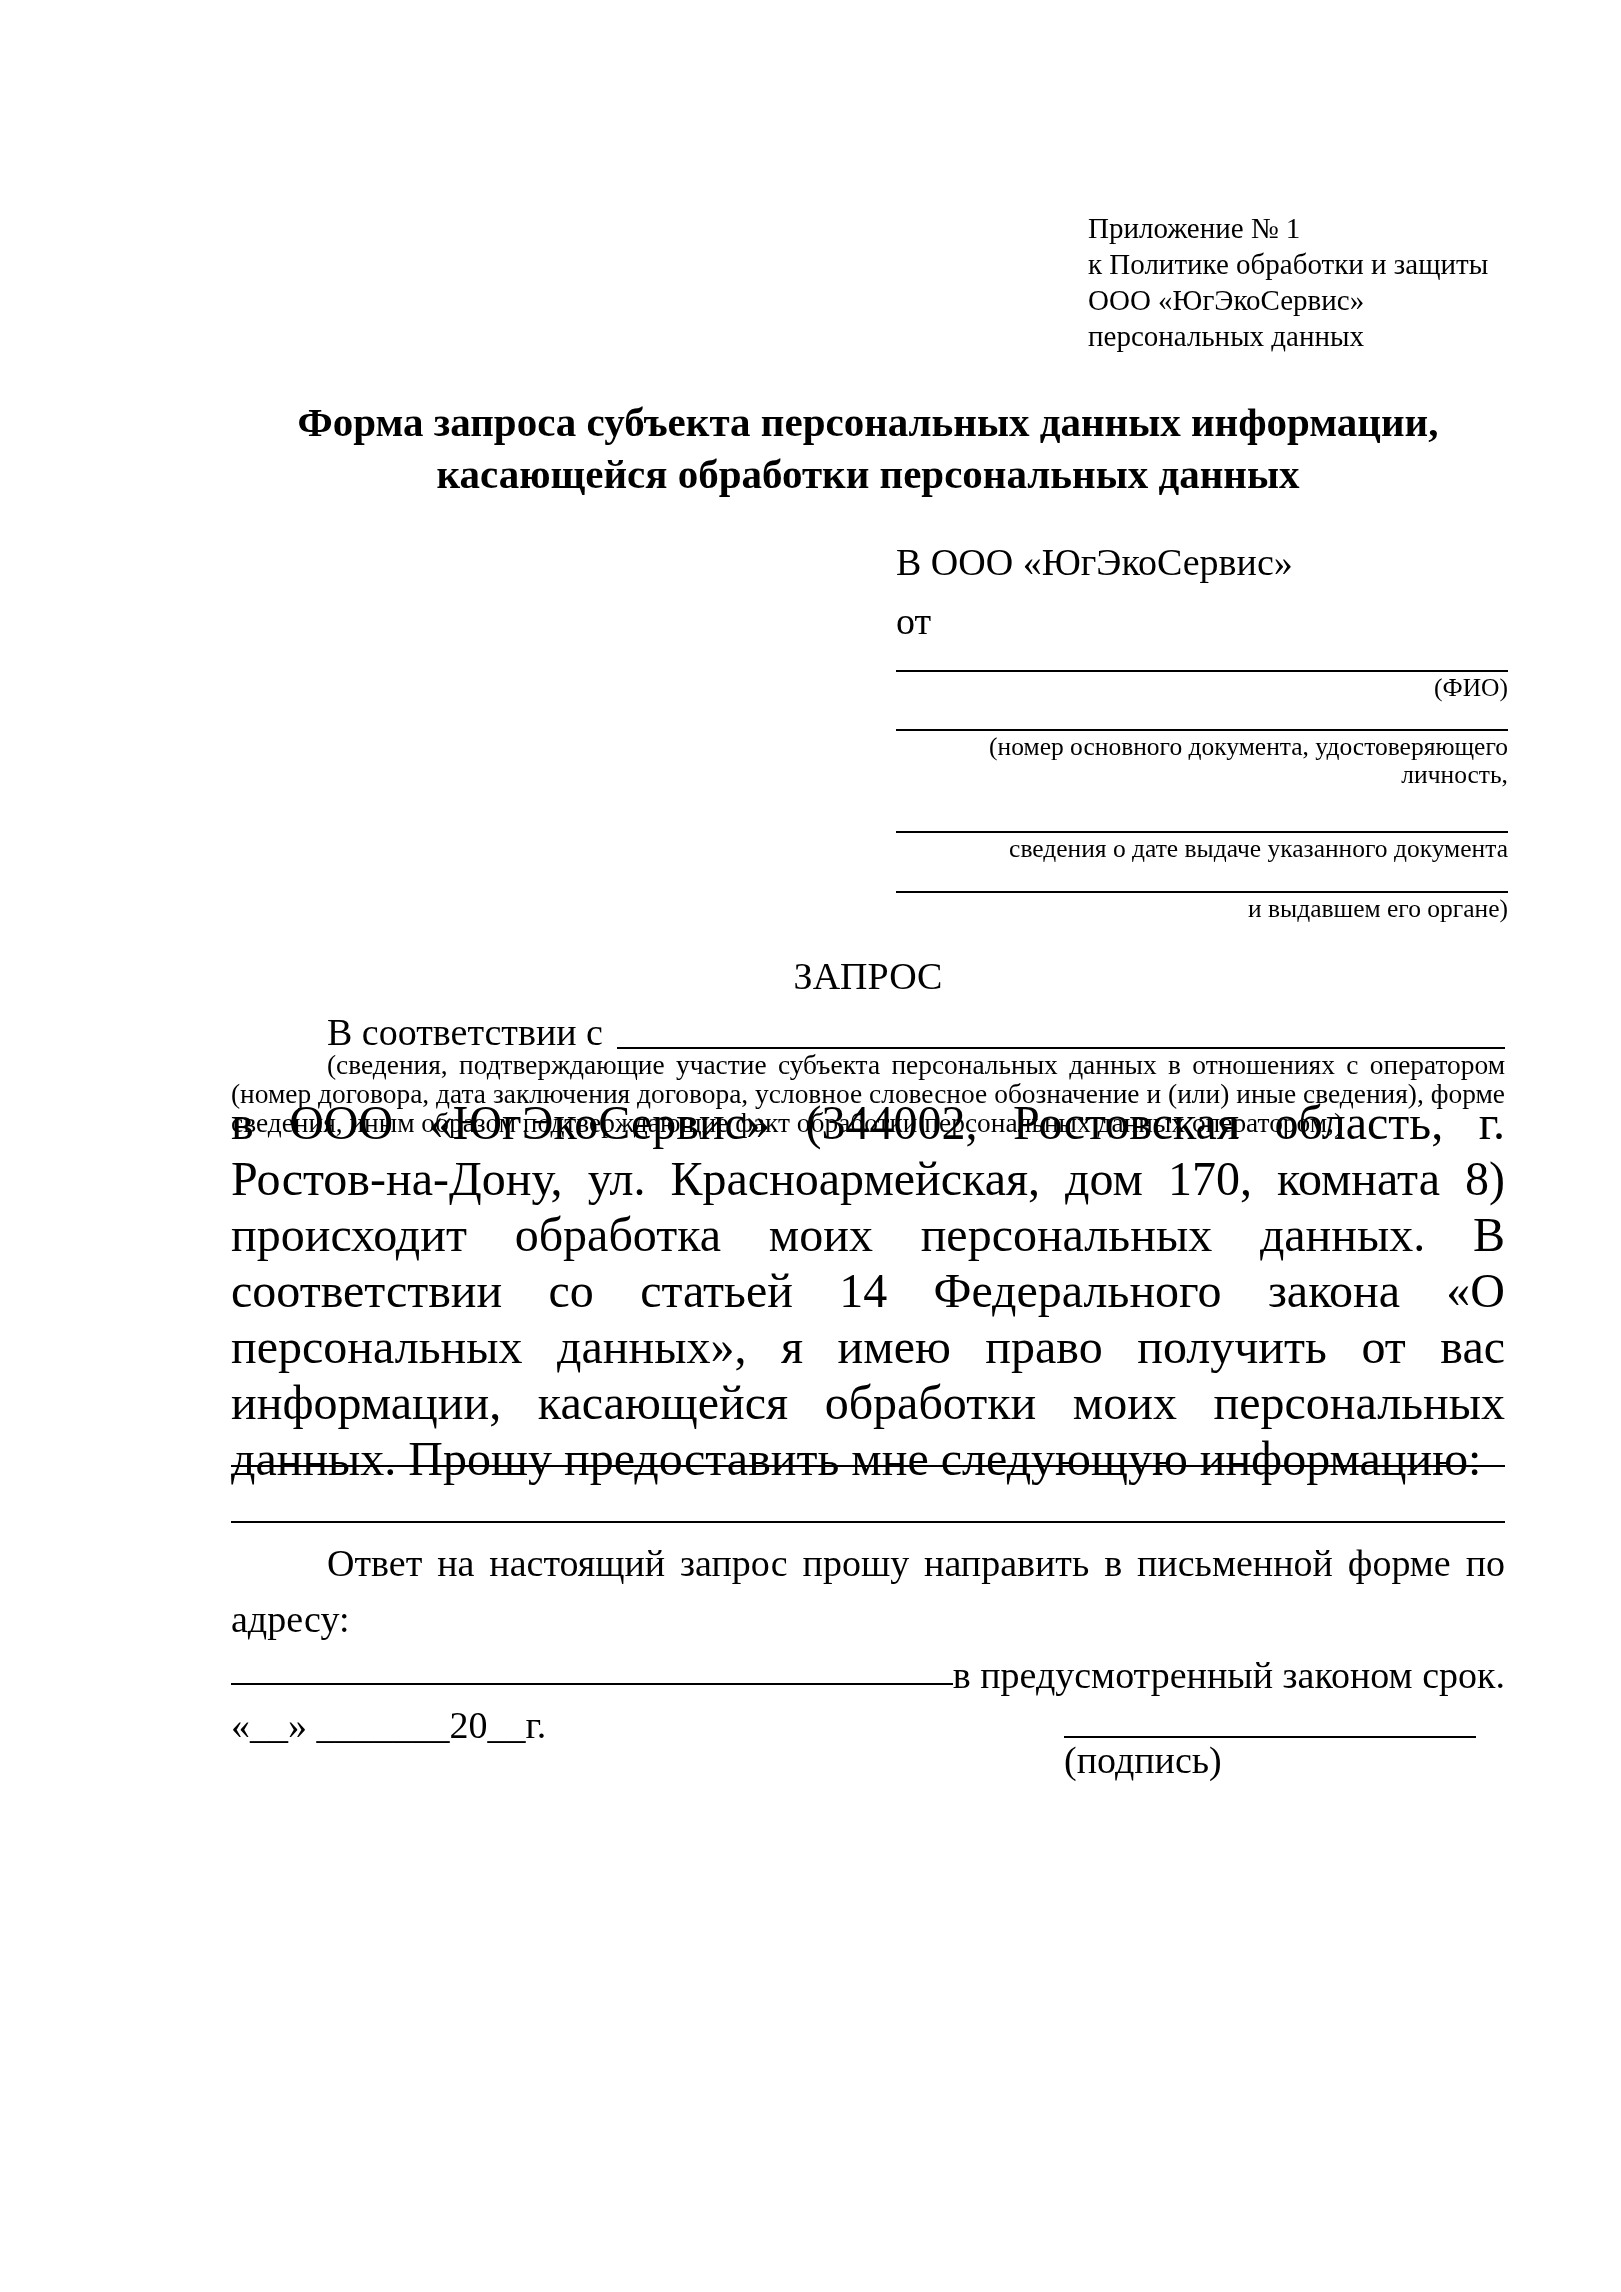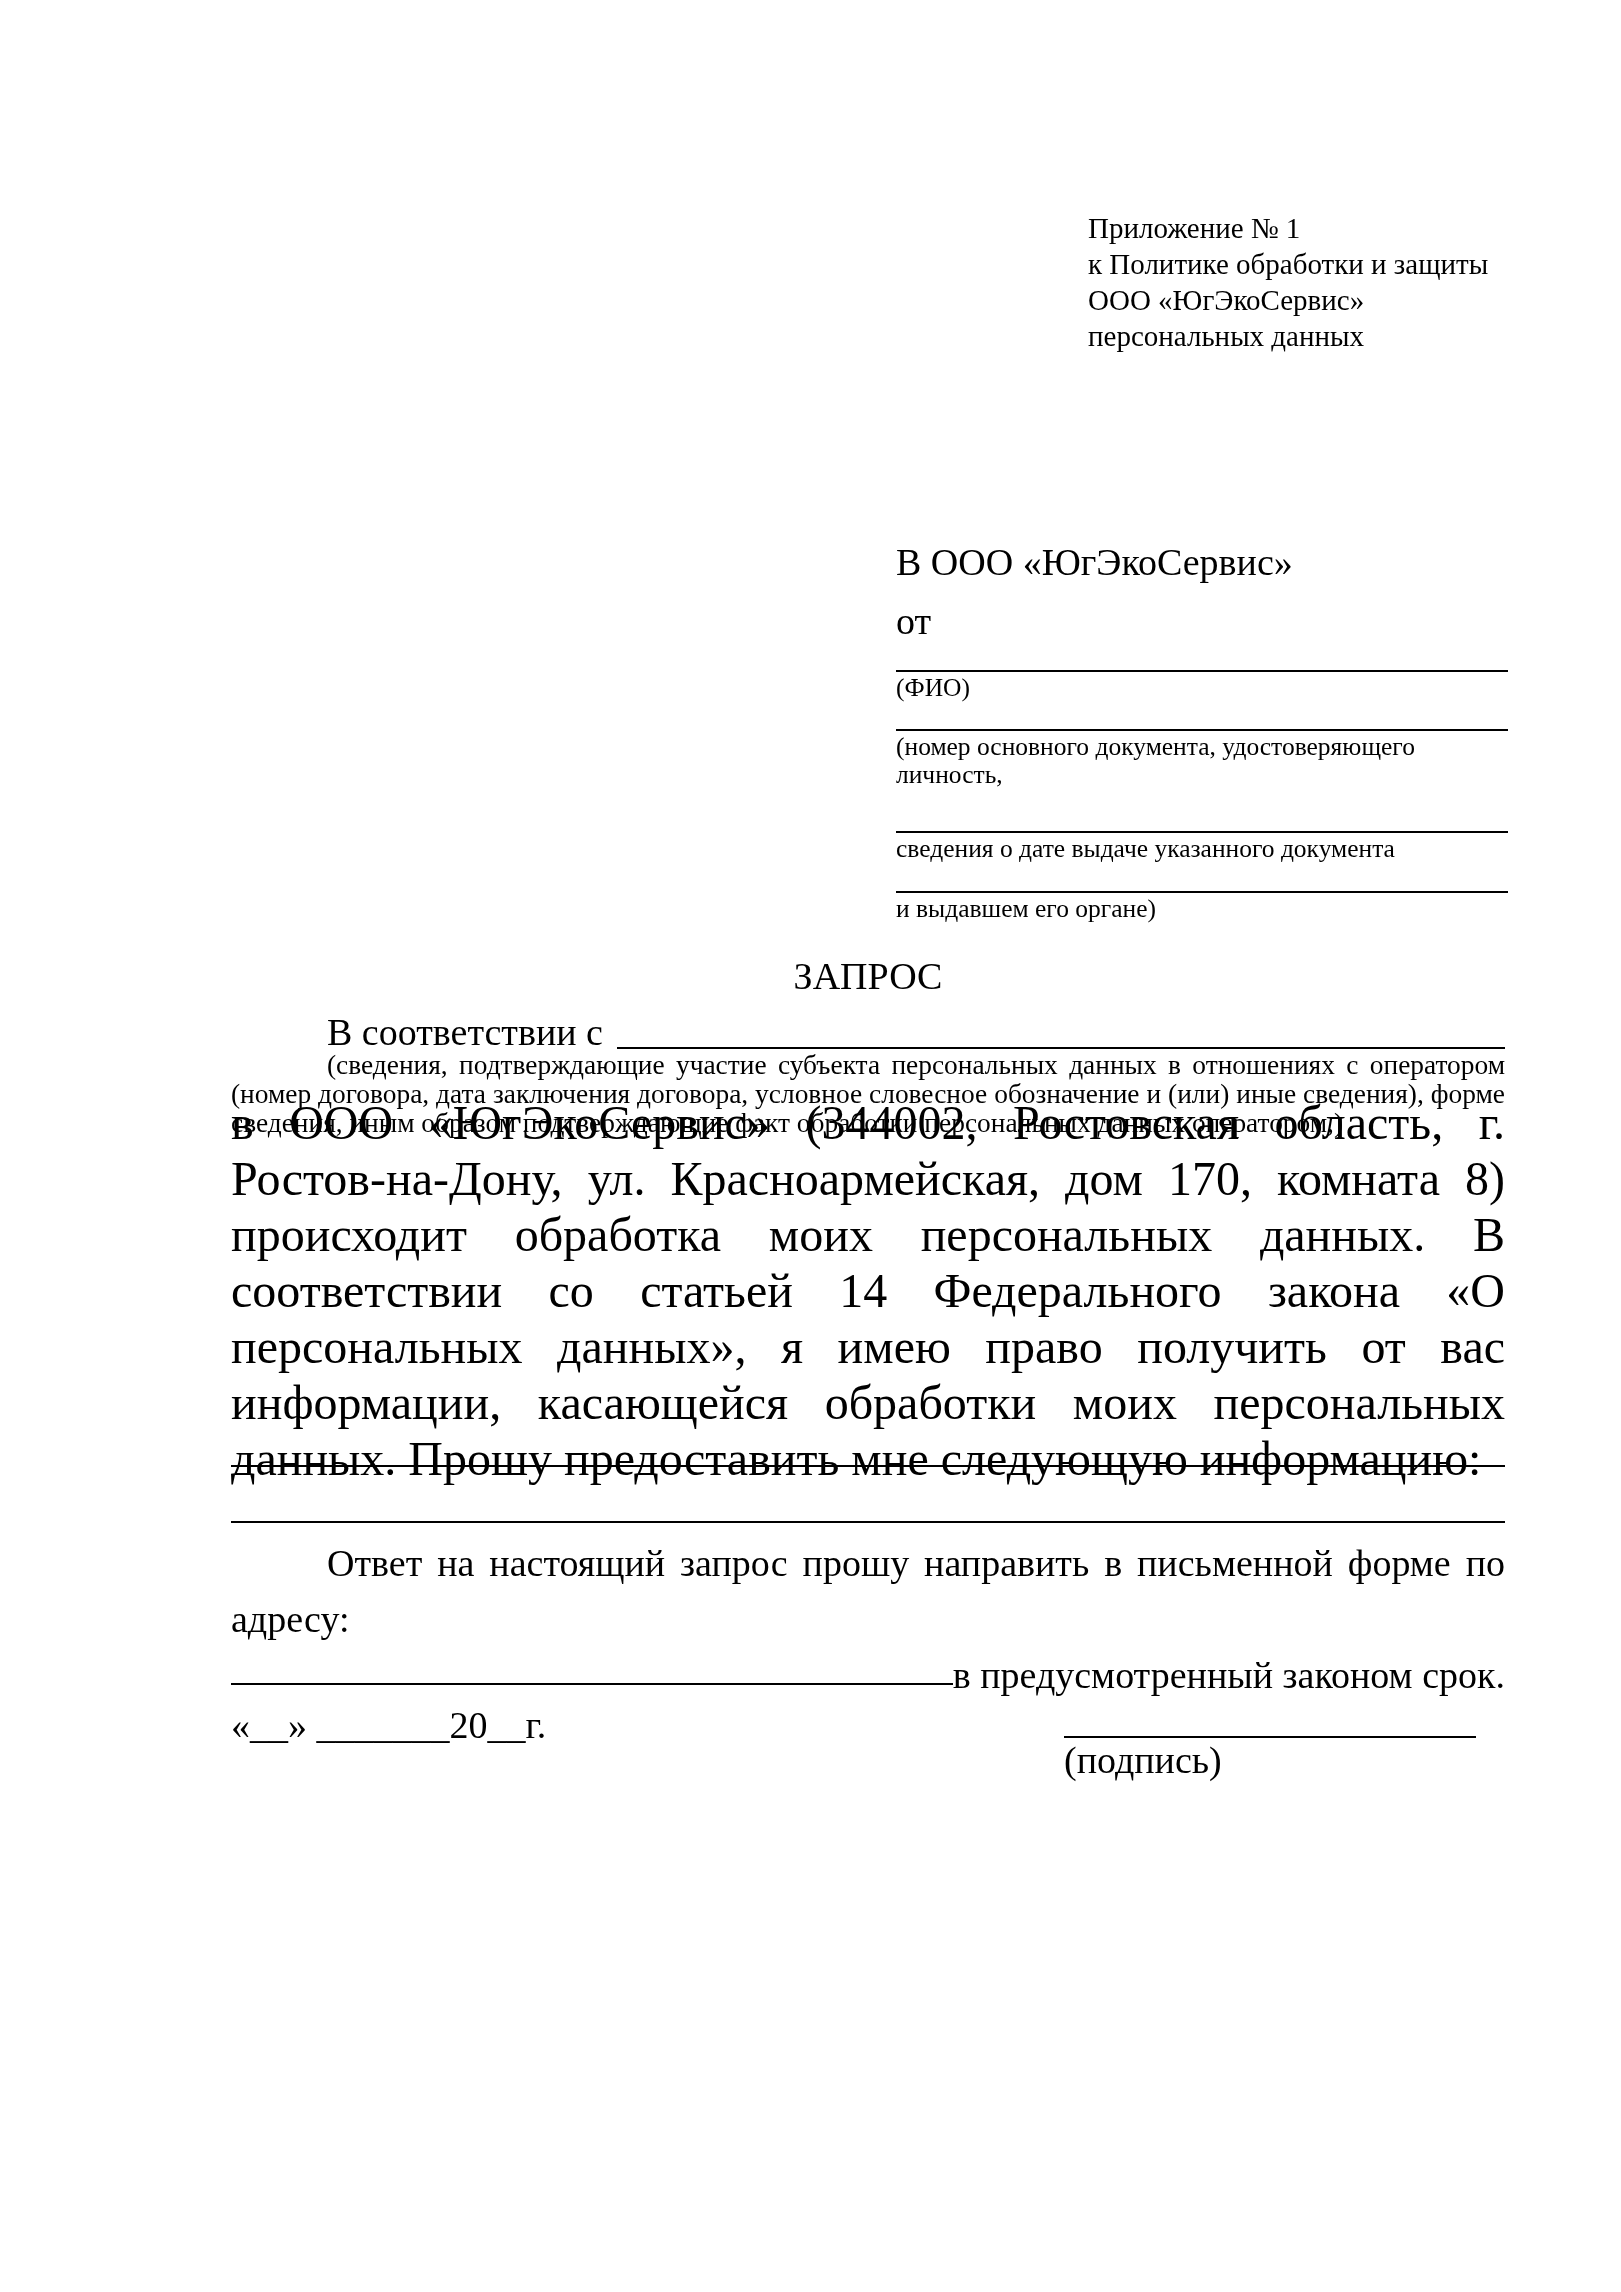--- a/index.html
+++ b/index.html
@@ -39,21 +39,21 @@
     line-height: 43px;
   }
   .addressee .from { margin-top: 15.7px; }
   .ufield {
     height: 0;
     border-bottom: 2.9px solid #000;
   }
   .ucap {
     font-size: 25.5px;
     line-height: 28px;
-    text-align: left;
+    text-align: right;
     margin-top: 2px;
   }
   .mt28 { margin-top: 27.4px; }
   .mt27 { margin-top: 26.5px; }
   .mt43 { margin-top: 42px; }
   .mt29 { margin-top: 28px; }
   
   .zapros {
     position: absolute;
     left: 231px; top: 954px;
@@ -150,20 +150,24 @@
 
 <div class="page">
 
   <div class="appendix">
     <div>Приложение № 1</div>
     <div>к Политике обработки и защиты</div>
     <div>ООО «ЮгЭкоСервис»</div>
     <div>персональных данных</div>
   </div>
 
+  <div class="doc-title">
+    <div>Форма запроса субъекта персональных данных информации,</div>
+    <div>касающейся обработки персональных данных</div>
+  </div>
 
   <div class="addressee">
     <div class="org">В ООО «ЮгЭкоСервис»</div>
     <div class="from">от</div>
 
     <div class="ufield mt28"></div>
     <div class="ucap">(ФИО)</div>
 
     <div class="ufield mt27"></div>
     <div class="ucap">(номер основного документа, удостоверяющего личность,</div>

